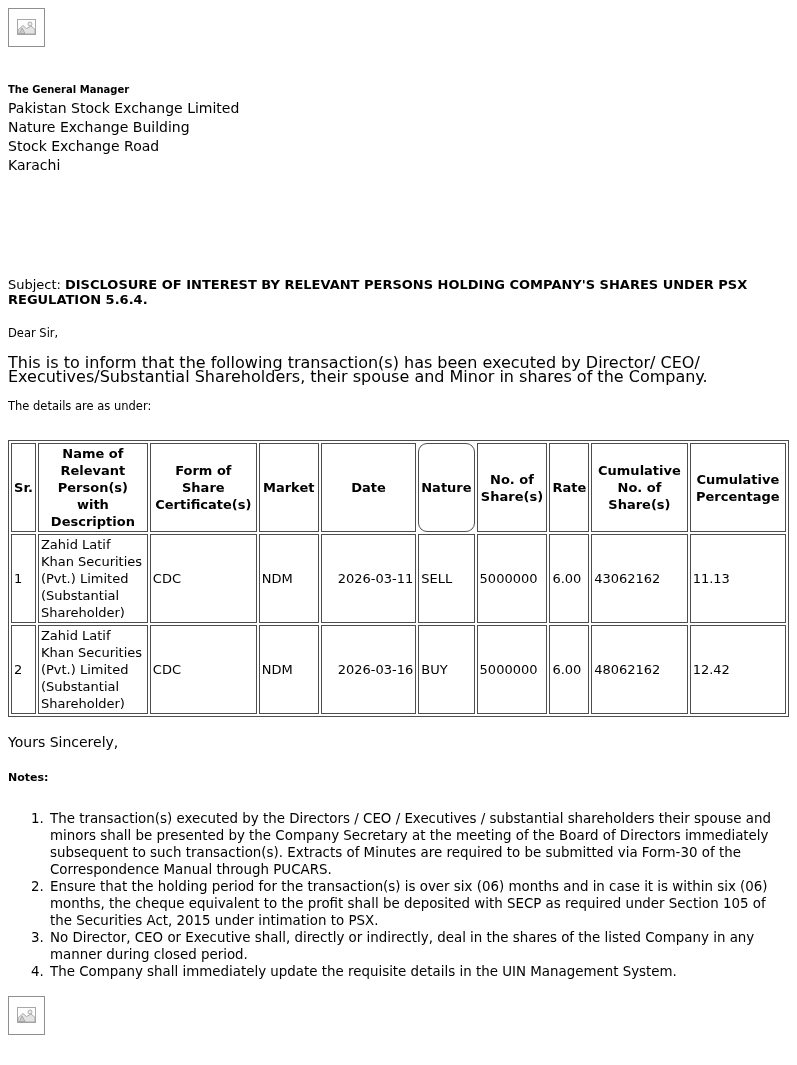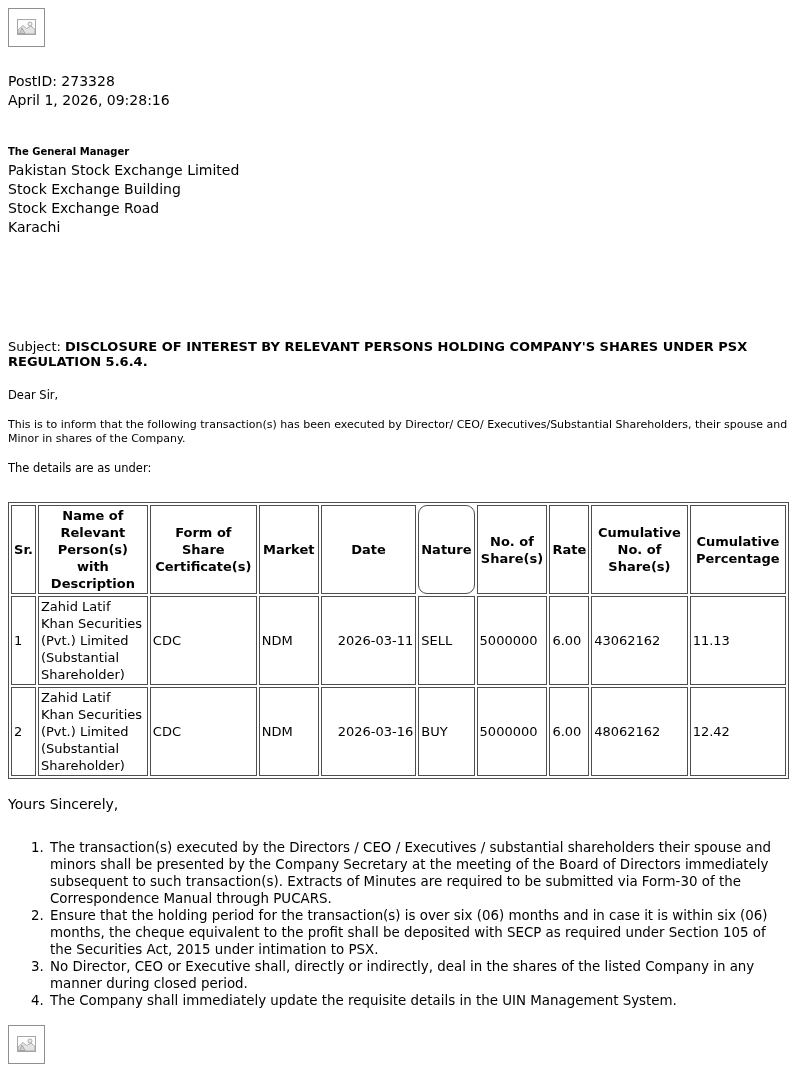--- a/index.html
+++ b/index.html
@@ -23,21 +23,21 @@
 
   .recipient { margin-top: 33px; font-size: 14px; line-height: 19px; }
   .recipient-name { font-weight: bold; font-size: 10px; }
 
   .subject { margin-top: 102px; font-size: 13px; line-height: 15px; }
   .subject-label { margin-right: 4px; }
   .subject-text { font-weight: bold; }
 
   .salutation { margin-top: 19px; font-size: 11.5px; line-height: 15px; }
 
-  .intro { margin-top: 15px; font-size: 11px; line-height: 13.5px; }
+  .intro { margin-top: 15px; font-size: 16px; line-height: 13.5px; }
 
   .details-lead { margin-top: 16px; font-size: 11.5px; line-height: 15px; }
 
   table.tx {
     margin-top: 26px;
     border-collapse: separate;
     border-spacing: 2px;
     border: 1px solid #4d4d4d;
     font-size: 13px;
   }
@@ -81,29 +81,25 @@
 
   <div class="broken-img">
     <svg width="21" height="21" viewBox="0 0 21 21">
       <rect x="1.5" y="2.5" width="18" height="15" fill="#fdfdfd" stroke="#a8a8a8" stroke-width="1"></rect>
       <circle cx="14" cy="7" r="2" fill="#ededed" stroke="#9a9a9a" stroke-width="0.8"></circle>
       <path d="M2 13 L7 8.5 L10.5 11.5 L15 9 L19 12.5 L19 17 L2 17 Z" fill="#e3e3e3" stroke="#9a9a9a" stroke-width="0.8"></path>
       <path d="M3.5 16.5 L6 11 L9 16.5 Z" fill="#cfcfcf" stroke="#9a9a9a" stroke-width="0.8"></path>
     </svg>
   </div>
 
-  <div class="meta">
-    <div>PostID: 273328</div>
-    <div>April 1, 2026, 09:28:16</div>
-  </div>
 
   <div class="recipient">
     <div class="recipient-name">The General Manager</div>
     <div>Pakistan Stock Exchange Limited</div>
-    <div>Stock Exchange Building</div>
+    <div>Nature Exchange Building</div>
     <div>Stock Exchange Road</div>
     <div>Karachi</div>
   </div>
 
   <div class="subject">
     <span class="subject-label">Subject:</span><span class="subject-text">DISCLOSURE OF INTEREST BY RELEVANT PERSONS HOLDING COMPANY'S SHARES UNDER PSX REGULATION 5.6.4.</span>
   </div>
 
   <div class="salutation">Dear Sir,</div>
 
@@ -149,20 +145,21 @@
         <td>5000000</td>
         <td>6.00</td>
         <td>48062162</td>
         <td>12.42</td>
       </tr>
     </tbody>
   </table>
 
   <div class="closing">Yours Sincerely,</div>
 
+  <div class="notes-label">Notes:</div>
 
   <ol class="notes">
     <li>The transaction(s) executed by the Directors / CEO / Executives / substantial shareholders their spouse and minors shall be presented by the Company Secretary at the meeting of the Board of Directors immediately subsequent to such transaction(s). Extracts of Minutes are required to be submitted via Form-30 of the Correspondence Manual through PUCARS.</li>
     <li>Ensure that the holding period for the transaction(s) is over six (06) months and in case it is within six (06) months, the cheque equivalent to the profit shall be deposited with SECP as required under Section 105 of the Securities Act, 2015 under intimation to PSX.</li>
     <li>No Director, CEO or Executive shall, directly or indirectly, deal in the shares of the listed Company in any manner during closed period.</li>
     <li>The Company shall immediately update the requisite details in the UIN Management System.</li>
   </ol>
 
   <div class="broken-img bottom">
     <svg width="21" height="21" viewBox="0 0 21 21">

